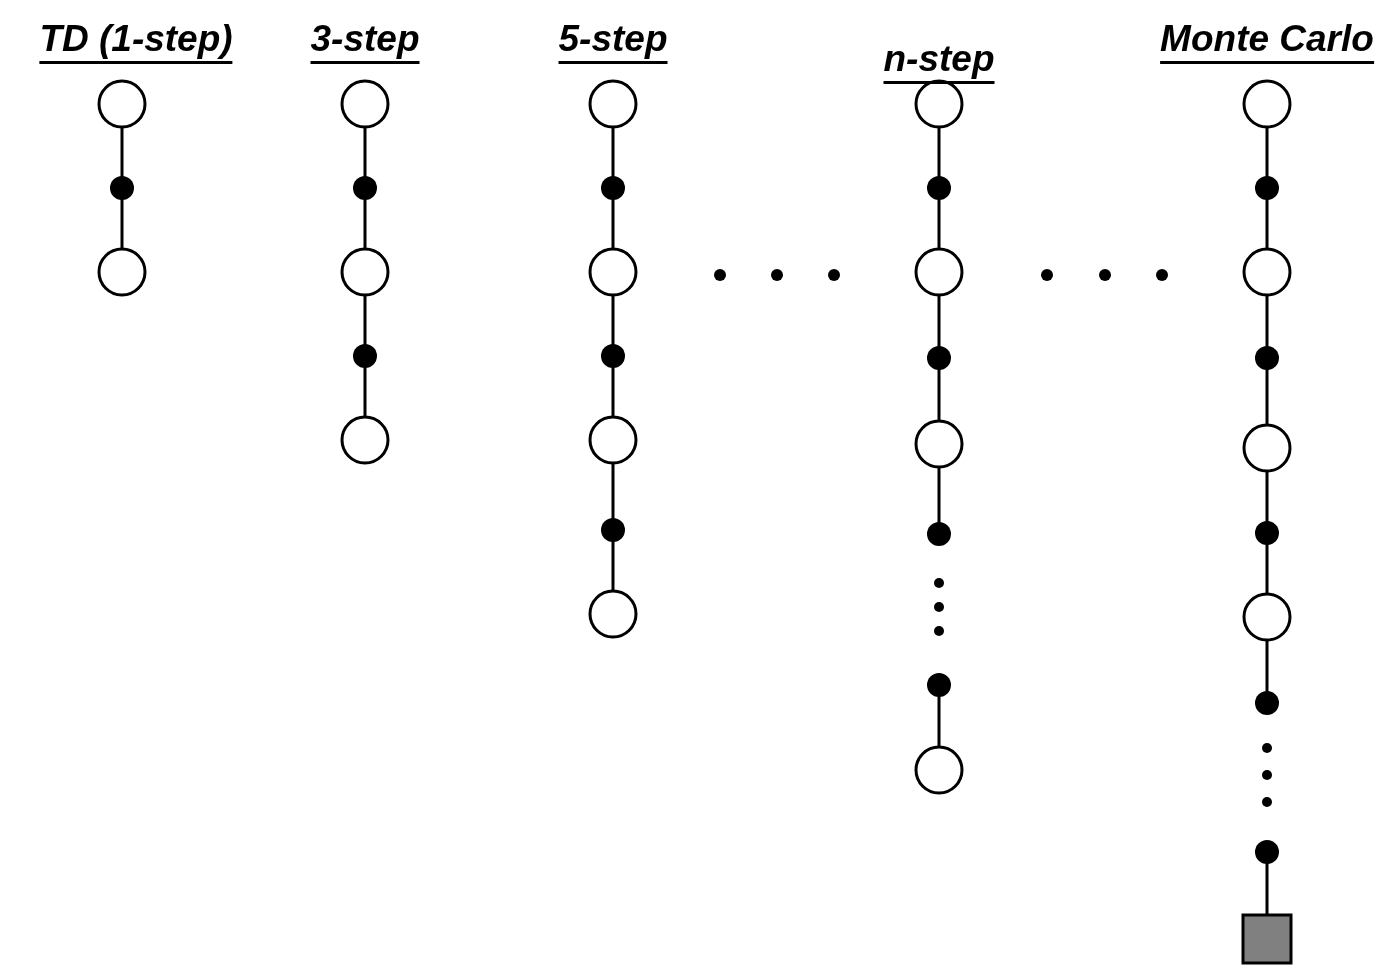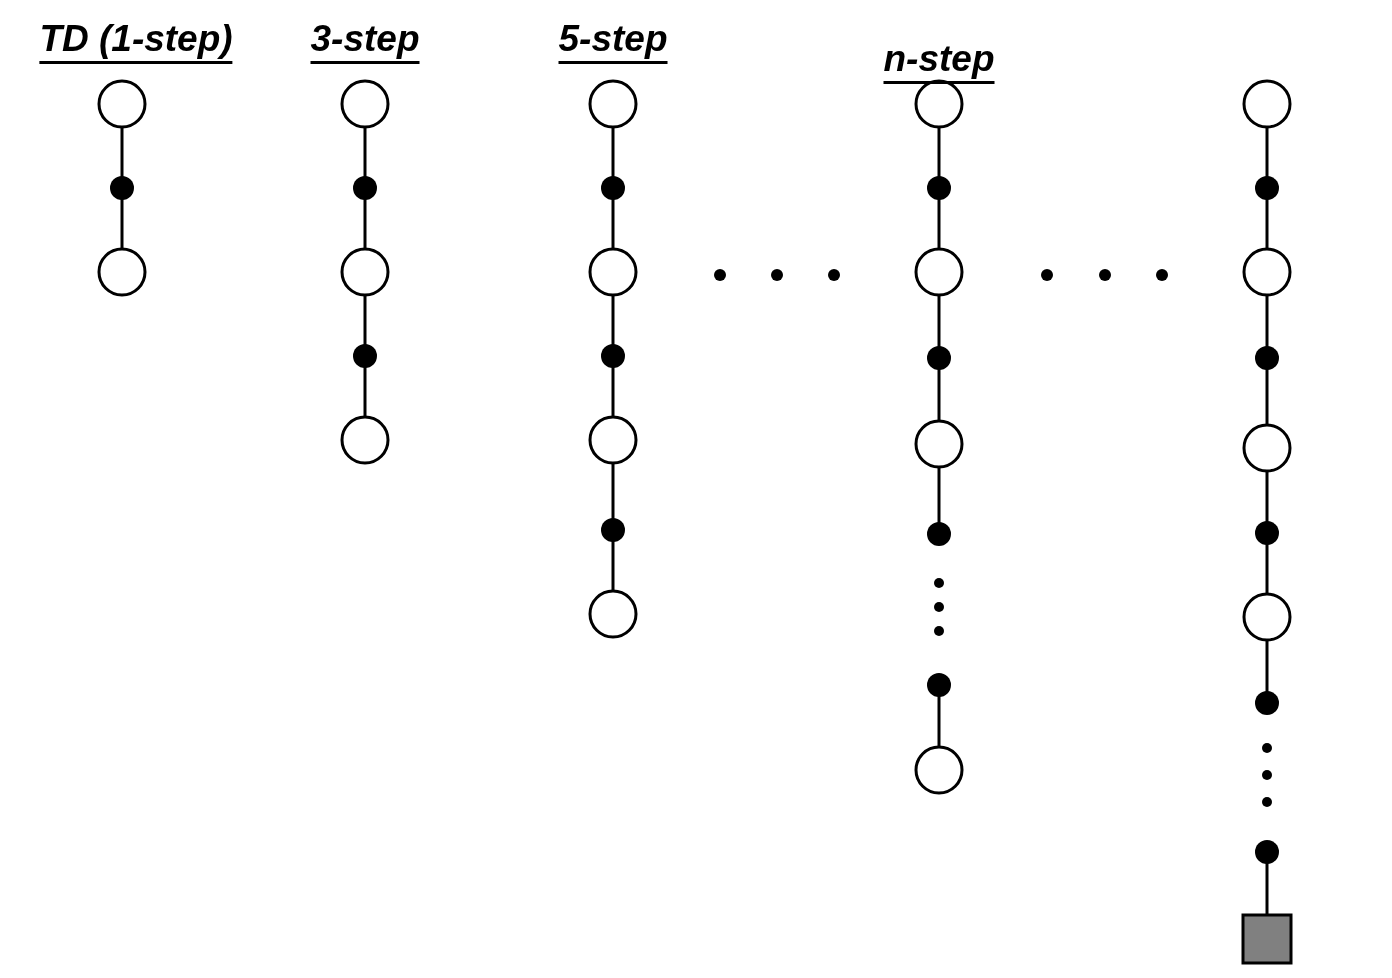--- a/index.html
+++ b/index.html
@@ -129,13 +129,14 @@
         <circle cx="1047" cy="275" r="6" fill="#000000"></circle>
         <circle cx="1105" cy="275" r="6" fill="#000000"></circle>
         <circle cx="1162" cy="275" r="6" fill="#000000"></circle>
       </g>
     </svg>
 
   <div class="col-title" style="left:136px; top:20px;">TD (1-step)</div>
   <div class="col-title" style="left:365px; top:20px;">3-step</div>
   <div class="col-title" style="left:613px; top:20px;">5-step</div>
   <div class="col-title" style="left:939px; top:20px;margin-top:20px;">n-step</div>
+  <div class="col-title" style="left:1267px; top:20px;">Monte Carlo</div>
 </div>
 
 </body></html>

